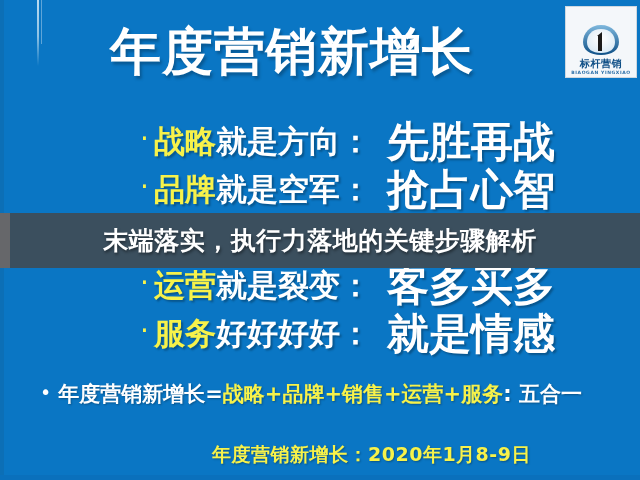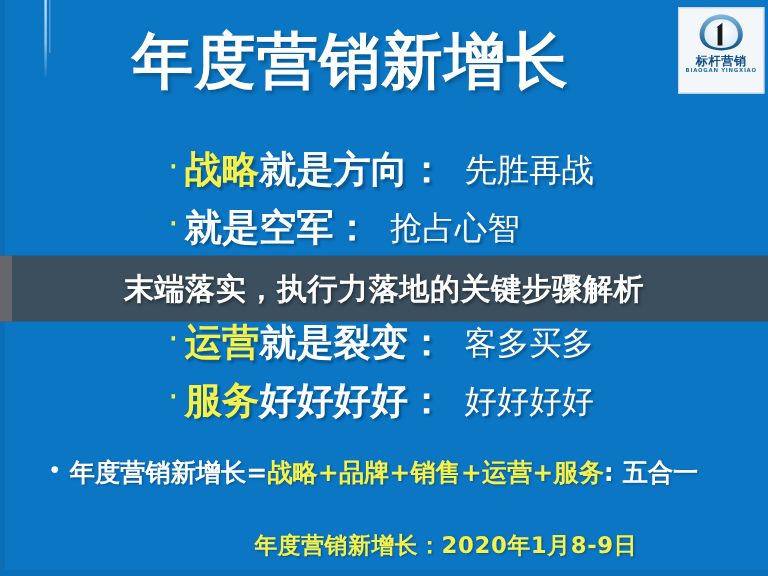--- a/index.html
+++ b/index.html
@@ -72,21 +72,21 @@
     left: 565px; top: 6px;
     width: 72px;
     height: 72px;
     background: #f4f7fa;
     border: 1px solid #cfd8e0;
     box-sizing: border-box;
     display: flex;
     flex-direction: column;
     align-items: center;
     justify-content: flex-start;
-    padding-top: 3px;
+    padding-top: 16px;
   }
   .logo-mark {
     position: relative;
     width: 40px;
     height: 34px;
   }
   .logo-mark svg { display:block; }
   .logo-cn {
     font-size: 11px;
     font-weight: bold;
@@ -137,22 +137,22 @@
     text-shadow: 2px 2px 2px rgba(0,0,0,.28);
   }
   .b-mid {
     font-size: 31px;
     font-weight: bold;
     color: #ffffff;
     text-shadow: 2px 2px 2px rgba(0,0,0,.28);
   }
   .b-gap { width: 16px; flex: 0 0 auto; }
   .b-val {
-    font-size: 27px;
-    font-weight: normal;
+    font-size: 42px;
+    font-weight: bold;
     color: #ffffff;
     text-shadow: 2px 2px 2px rgba(0,0,0,.28);
   }
 
   
   .summary {
     position: absolute;
     left: 40px;
     top: 380px;
     width: 570px;
@@ -281,20 +281,21 @@
     <div class="bullet-row">
       <span class="bullet-dot">·</span>
       <span class="b-key">战略</span>
       <span class="b-mid">就是方向：</span>
       <span class="b-gap"></span>
       <span class="b-val">先胜再战</span>
     </div>
 
     <div class="bullet-row">
       <span class="bullet-dot">·</span>
+      <span class="b-key">品牌</span>
       <span class="b-mid">就是空军：</span>
       <span class="b-gap"></span>
       <span class="b-val">抢占心智</span>
     </div>
 
     <div class="bullet-row">
       <span class="bullet-dot">·</span>
       <span class="b-key">销售</span>
       <span class="b-mid">就是陆军：</span>
       <span class="b-gap"></span>
@@ -307,21 +308,21 @@
       <span class="b-mid">就是裂变：</span>
       <span class="b-gap"></span>
       <span class="b-val">客多买多</span>
     </div>
 
     <div class="bullet-row">
       <span class="bullet-dot">·</span>
       <span class="b-key">服务</span>
       <span class="b-mid">好好好好：</span>
       <span class="b-gap"></span>
-      <span class="b-val">好好好好</span>
+      <span class="b-val">就是情感</span>
     </div>
 
   </div>
 
   <div class="summary">
     <span class="sum-dot">•</span>
     <span class="sum-w">年度营销新增长=</span>
     <span class="sum-y">战略+品牌+销售+运营+服务</span>
     <span class="sum-w">: 五合一</span>
   </div>

